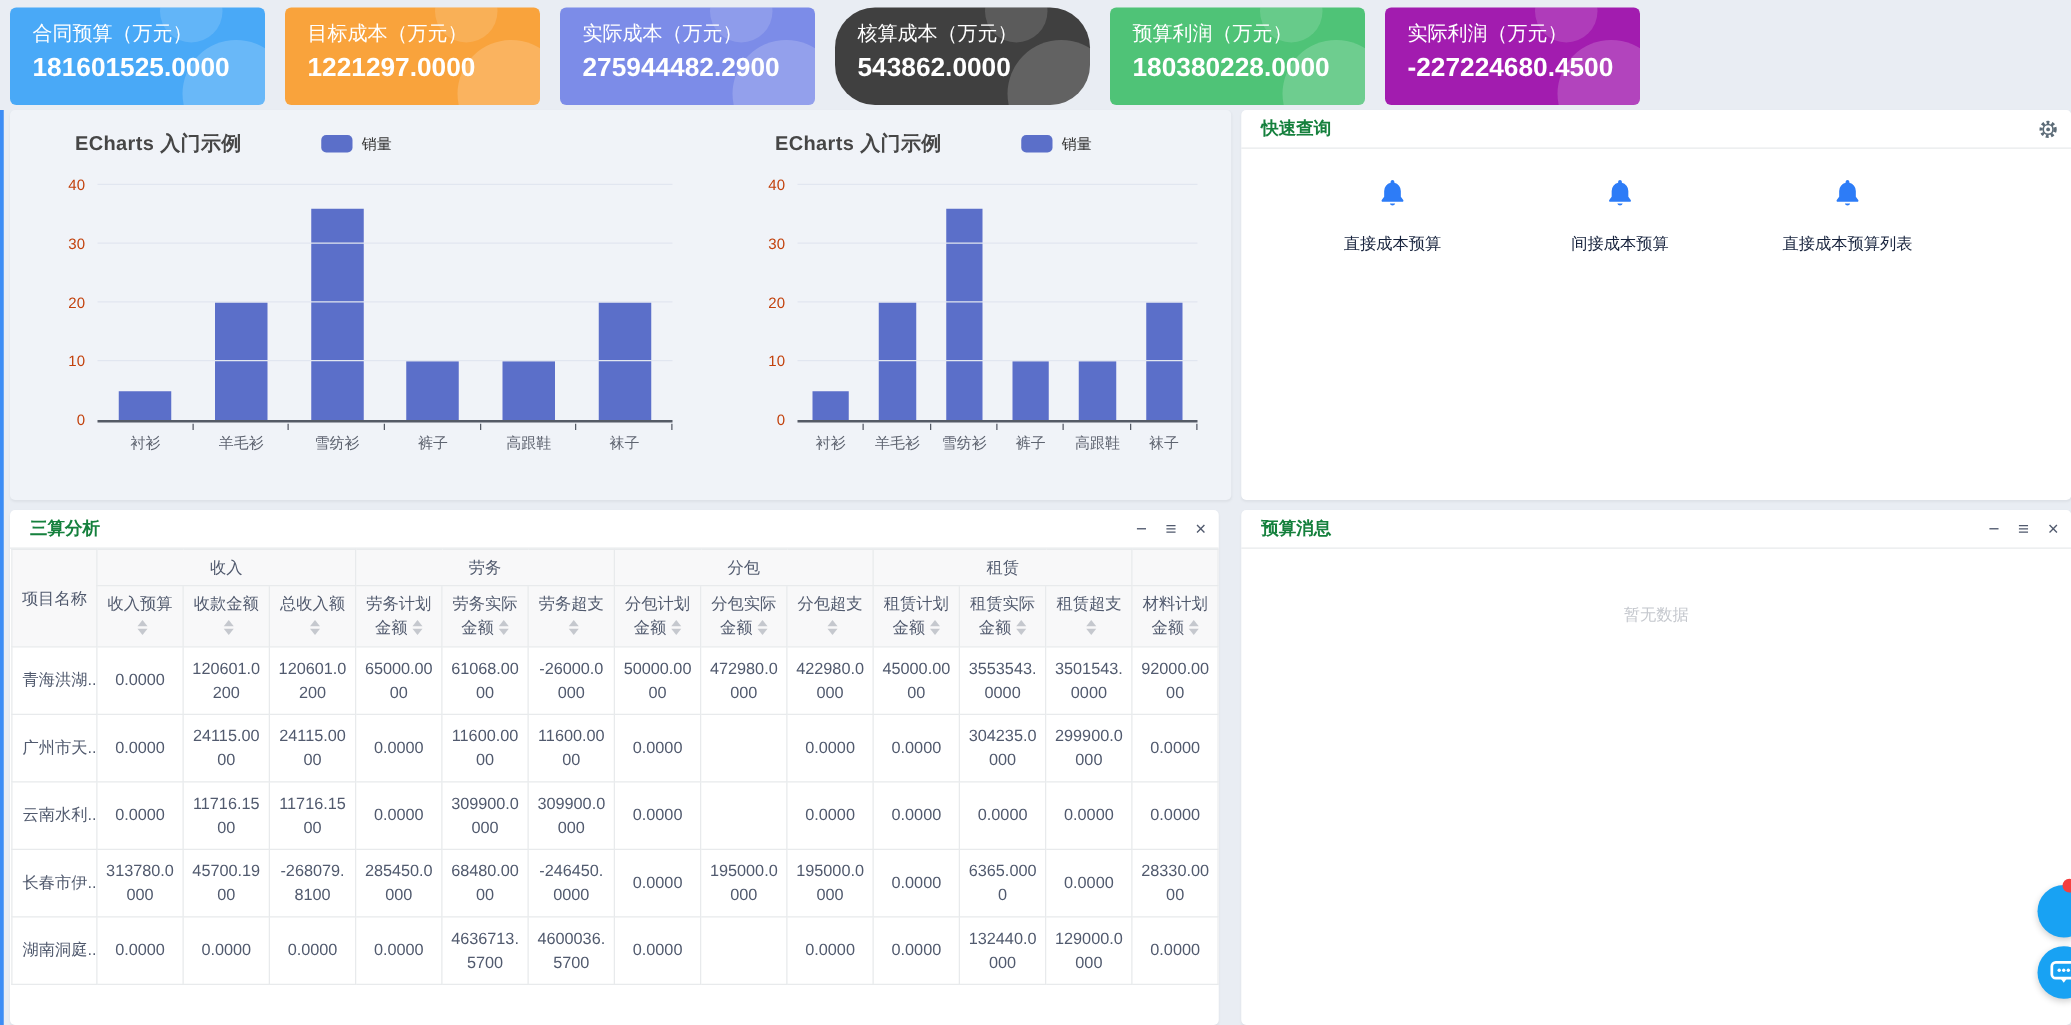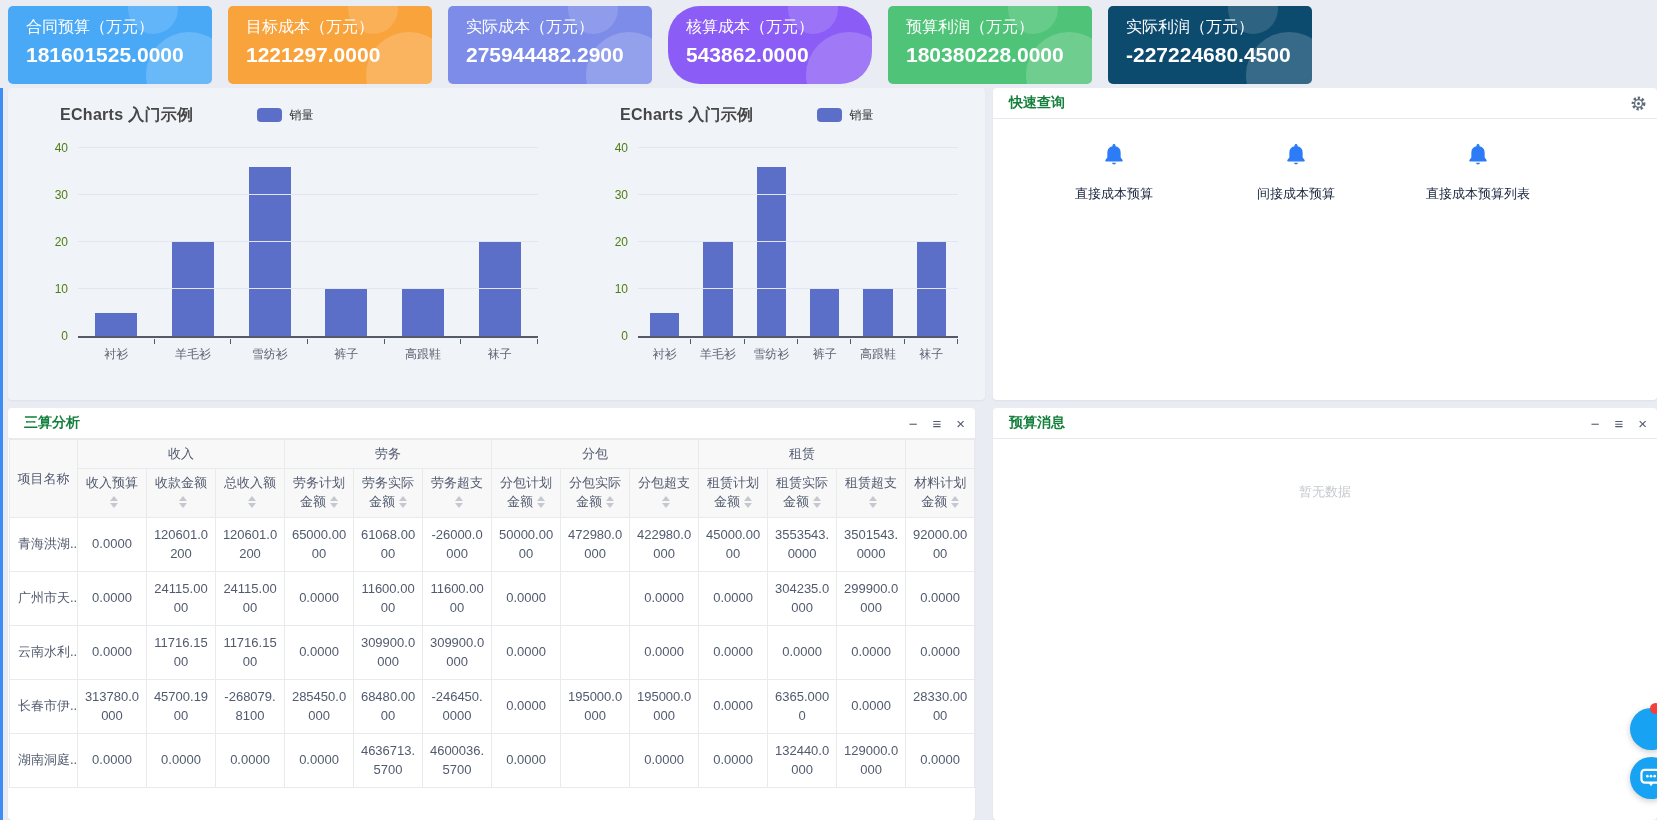--- a/index.html
+++ b/index.html
@@ -26,21 +26,21 @@
   #chart0{left:22px;width:512px;height:286px}
   #chart1{left:582px;width:372px;height:286px}
   .chart-head{display:flex;align-items:center;height:26px;padding-left:30px}
   .chart-title{font-weight:bold;font-size:16px;color:#464646;letter-spacing:.3px}
   .legend{display:flex;align-items:center;margin-left:64px;cursor:pointer}
   .swatch{width:25px;height:14px;border-radius:4px;display:inline-block}
   .legend-label{font-size:12px;color:#333;margin-left:7px}
   .plot-wrap{position:relative;height:218px;margin-top:14px}
   .plot{position:absolute;left:48px;right:4px;top:6px;bottom:22px;border-bottom:2px solid #555b66;display:flex;align-items:flex-end}
   .gridline{position:absolute;left:0;right:0;height:1px;background:#e1e6f0}
-  .ytick{position:absolute;right:calc(100% + 10px);transform:translateY(50%);font-size:12px;color:#4d7c0f}
+  .ytick{position:absolute;right:calc(100% + 10px);transform:translateY(50%);font-size:12px;color:#c2410c}
   .bar-cell{flex:1;display:flex;justify-content:center;align-items:flex-end;height:100%}
   .bar{width:55%}
   .xlabels{position:absolute;left:48px;right:4px;bottom:-1px;height:22px;display:flex}
   .xlabel{flex:1;text-align:center;font-size:12px;color:#5e6470;padding-top:7px;position:relative}
   .xlabel::after{content:"";position:absolute;right:0;top:0;width:1px;height:5px;background:#555b66}
 
   
   .panel-head{height:30px;display:flex;align-items:center;padding:0 10px 0 16px;border-bottom:1px solid #e8eaec}
   .panel-title{font-weight:bold;font-size:14px;color:#15803d;flex:1}
   .win-ctls{display:flex;gap:15px;align-items:center}
@@ -93,33 +93,33 @@
       <i class="deco d2"></i>
       <div class="card-title">目标成本（万元）</div>
       <div class="card-value">1221297.0000</div>
     </div>
     <div class="card" style="background: rgb(124, 140, 232);">
       <i class="deco d1"></i>
       <i class="deco d2"></i>
       <div class="card-title">实际成本（万元）</div>
       <div class="card-value">275944482.2900</div>
     </div>
-    <div class="card" style="background: #8b5cf6; border-radius: 32px;">
+    <div class="card" style="background: #404040; border-radius: 32px;">
       <i class="deco d1"></i>
       <i class="deco d2"></i>
       <div class="card-title">核算成本（万元）</div>
       <div class="card-value">543862.0000</div>
     </div>
     <div class="card" style="background: rgb(79, 195, 119);">
       <i class="deco d1"></i>
       <i class="deco d2"></i>
       <div class="card-title">预算利润（万元）</div>
       <div class="card-value">180380228.0000</div>
     </div>
-    <div class="card" style="background: #0c4a6e;">
+    <div class="card" style="background: #a21caf;">
       <i class="deco d1"></i>
       <i class="deco d2"></i>
       <div class="card-title">实际利润（万元）</div>
       <div class="card-value">-227224680.4500</div>
     </div>
   </div>
 
 <div id="charts-panel" class="panel">
   <div class="chart" id="chart0">
     <div class="chart-head">

